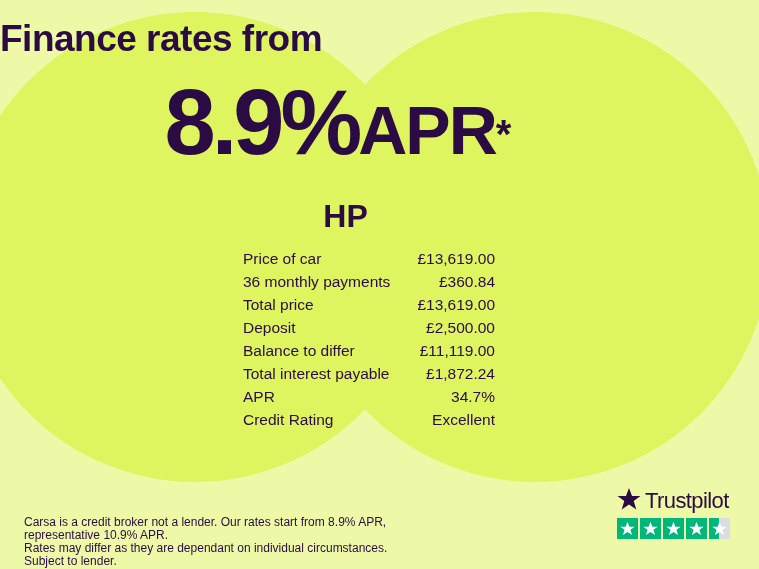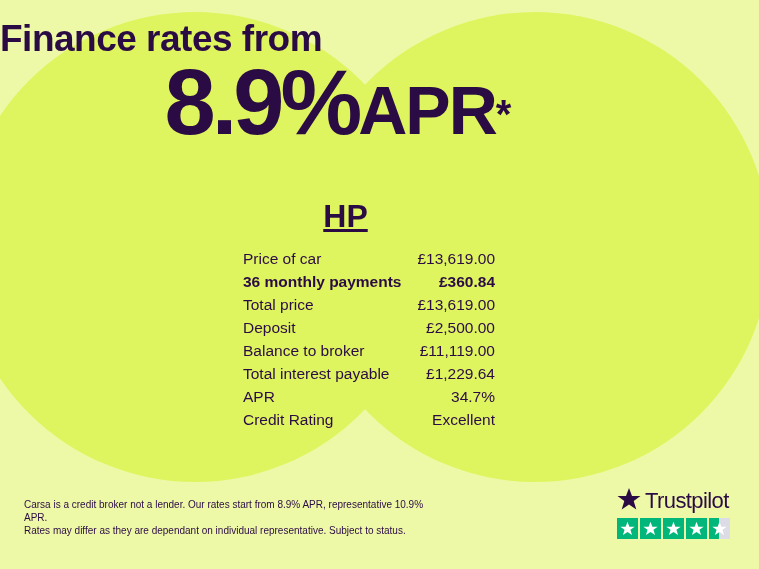--- a/index.html
+++ b/index.html
@@ -53,21 +53,21 @@
     width: 759px;
     text-align: left;
     font-size: 37px;
     font-weight: bold;
     color: #2b0b44;
     letter-spacing: -0.5px;
   }
 
   .rate-line {
     position: absolute;
-    top: 56px;
+    top: 76px;
     left: 0;
     width: 676px;
     text-align: center;
     color: #2b0b44;
     white-space: nowrap;
   }
   .rate-big {
     font-size: 92px;
     font-weight: bold;
     letter-spacing: -4px;
@@ -90,21 +90,20 @@
 
   .plan-title {
     position: absolute;
     top: 198px;
     left: 0;
     width: 691px;
     text-align: center;
     font-size: 32px;
     font-weight: bold;
     color: #2b0b44;
-    text-decoration: underline;
   }
 
   .table {
     position: absolute;
     top: 247px;
     left: 243px;
     width: 252px;
     color: #2b0b44;
     font-size: 15.5px;
   }
@@ -112,29 +111,29 @@
     display: flex;
     justify-content: space-between;
     align-items: baseline;
     height: 23px;
     line-height: 23px;
   }
   .row .label { text-align: right; }
   .row .value { text-align: center; margin-left: 32px; }
   .row.bold .label,
   .row.bold .value {
-    font-weight: bold;
+    font-weight: normal;
   }
 
   .disclaimer {
     position: absolute;
     left: 24px;
-    top: 498px;
+    top: 516px;
     width: 400px;
-    font-size: 10px;
+    font-size: 12px;
     line-height: 13px;
     color: #2b0b44;
   }
 
   .trustpilot {
     position: absolute;
     right: 22px;
     top: 488px;
     width: 120px;
     text-align: left;
@@ -197,40 +196,40 @@
       </div>
       <div class="row">
         <span class="label">Total price</span>
         <span class="value">£13,619.00</span>
       </div>
       <div class="row">
         <span class="label">Deposit</span>
         <span class="value">£2,500.00</span>
       </div>
       <div class="row">
-        <span class="label">Balance to broker</span>
+        <span class="label">Balance to differ</span>
         <span class="value">£11,119.00</span>
       </div>
       <div class="row">
         <span class="label">Total interest payable</span>
-        <span class="value">£1,229.64</span>
+        <span class="value">£1,872.24</span>
       </div>
       <div class="row">
         <span class="label">APR</span>
         <span class="value">34.7%</span>
       </div>
       <div class="row">
         <span class="label">Credit Rating</span>
         <span class="value">Excellent</span>
       </div>
     </div>
 
     <div class="disclaimer">
       <div>Carsa is a credit broker not a lender. Our rates start from 8.9% APR, representative 10.9% APR.</div>
-      <div>Rates may differ as they are dependant on individual representative. Subject to status.</div>
+      <div>Rates may differ as they are dependant on individual circumstances. Subject to lender.</div>
     </div>
 
     <div class="trustpilot">
       <div class="tp-head">
         <span>
           <svg width="24" height="24" viewBox="0 0 24 24">
               <polygon points="12,1 15,9 23.5,9 16.7,14 19.3,22.5 12,17.4 4.7,22.5 7.3,14 0.5,9 9,9" fill="#2b0b44"></polygon>
             </svg>
         </span>
         <span class="tp-name">Trustpilot</span>

